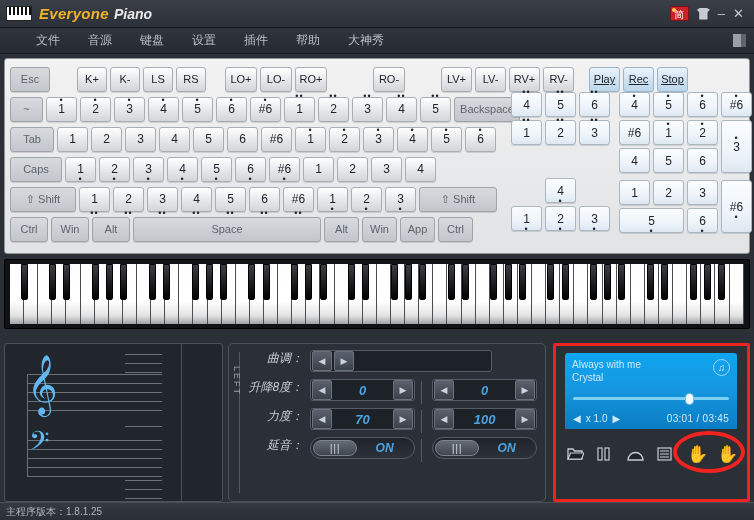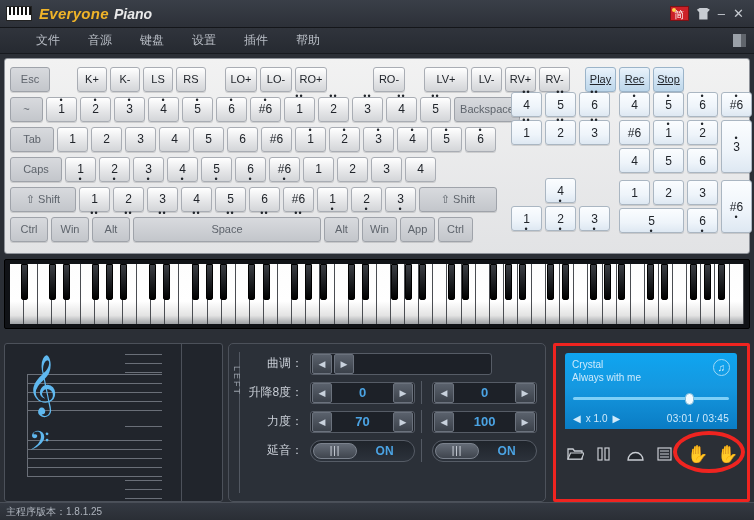--- a/index.html
+++ b/index.html
@@ -163,21 +163,21 @@
     margin-right: 2px;
     position: relative;
     padding: 6px 8px 6px 16px;
   }
   .vlabel {
     position: absolute; left: 3px; top: 22px;
     writing-mode: vertical-rl;
     font-size: 9px; color: #9aa1ab; letter-spacing: 2px;
   }
   .vbar { position:absolute; left:10px; top:8px; bottom:8px; width:1px; background:#525862; }
-  .crow { display:flex; align-items:center; height:27px; margin-bottom: 2px; }
+  .crow { display:flex; height:27px; margin-bottom: 2px; font-style: italic; }
   .clabel { width: 58px; text-align:right; color:#c9ced6; font-size:12px; margin-right:7px; }
   .spin {
     display:flex; align-items:center;
     background: #1d2128; border:1px solid #565c66; border-radius:3px;
     height: 22px;
   }
   .spin.wide { width: 182px; }
   .spin.narrow { width: 105px; }
   .arrow {
     width: 20px; height: 20px; margin:0 1px;
@@ -273,38 +273,39 @@
   </div>
 </div>
 
 <div class="menubar">
   <div class="menu-item">文件</div>
   <div class="menu-item">音源</div>
   <div class="menu-item">键盘</div>
   <div class="menu-item">设置</div>
   <div class="menu-item">插件</div>
   <div class="menu-item">帮助</div>
+  <div class="menu-item">大神秀</div>
   <div class="menu-right"></div>
 </div>
 
 <div class="kbd-panel">
   <div class="krow" id="rowFn">
       <div class="key mod" style="width: 40px;">Esc</div>
       <div style="width: 24px;"></div>
       <div class="key " style="width: 30px;">K+</div>
       <div class="key " style="width: 30px;">K-</div>
       <div class="key " style="width: 30px;">LS</div>
       <div class="key " style="width: 30px;">RS</div>
       <div style="width: 16px;"></div>
       <div class="key " style="width: 32px;">LO+</div>
       <div class="key " style="width: 32px;">LO-</div>
       <div class="key " style="width: 32px;">RO+</div>
       <div class="key " style="width: 32px; margin-left: 43px;">RO-</div>
       <div style="width: 16px;"></div>
-      <div class="key " style="width: 44px;">LV+</div>
+      <div class="key " style="width: 31px; margin-left: 17px;">LV+</div>
       <div class="key " style="width: 31px;">LV-</div>
       <div class="key " style="width: 31px;">RV+</div>
       <div class="key " style="width: 31px;">RV-</div>
       <div style="width: 12px;"></div>
       <div class="key blue" style="width: 31px;">Play</div>
       <div class="key blue" style="width: 31px;">Rec</div>
       <div class="key blue" style="width: 31px;">Stop</div>
     </div>
   <div class="krow" id="rowNum">
       <div class="key mod" style="width: 33px;">~</div>
@@ -739,22 +740,22 @@
         <div class="st">ON</div>
       </div>
     </div>
   </div>
 
   <div class="player-box">
     <div class="redbox"></div>
 
     <div class="lcd">
       <div class="noteicon">♫</div>
+      <div class="tt">Always with me</div>
       <div class="tt">Crystal</div>
-      <div class="tt">Always with me</div>
       <div class="track">
         <div class="knob2"></div>
       </div>
       <div class="foot">
         <span>◀</span>
         <span class="sp">x 1.0</span>
         <span>▶</span>
         <span class="time">03:01 / 03:45</span>
       </div>
     </div>

